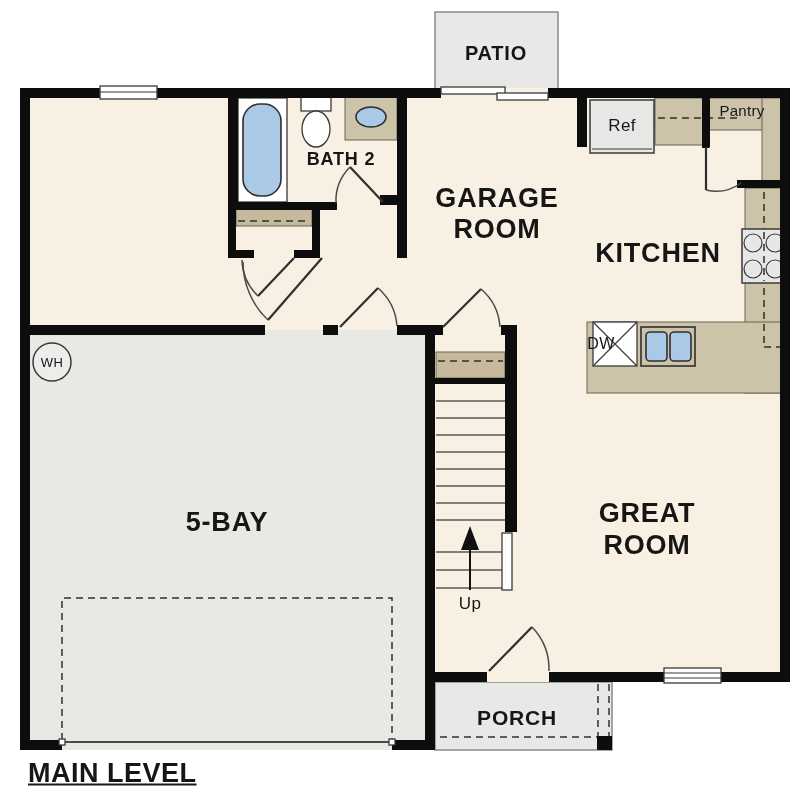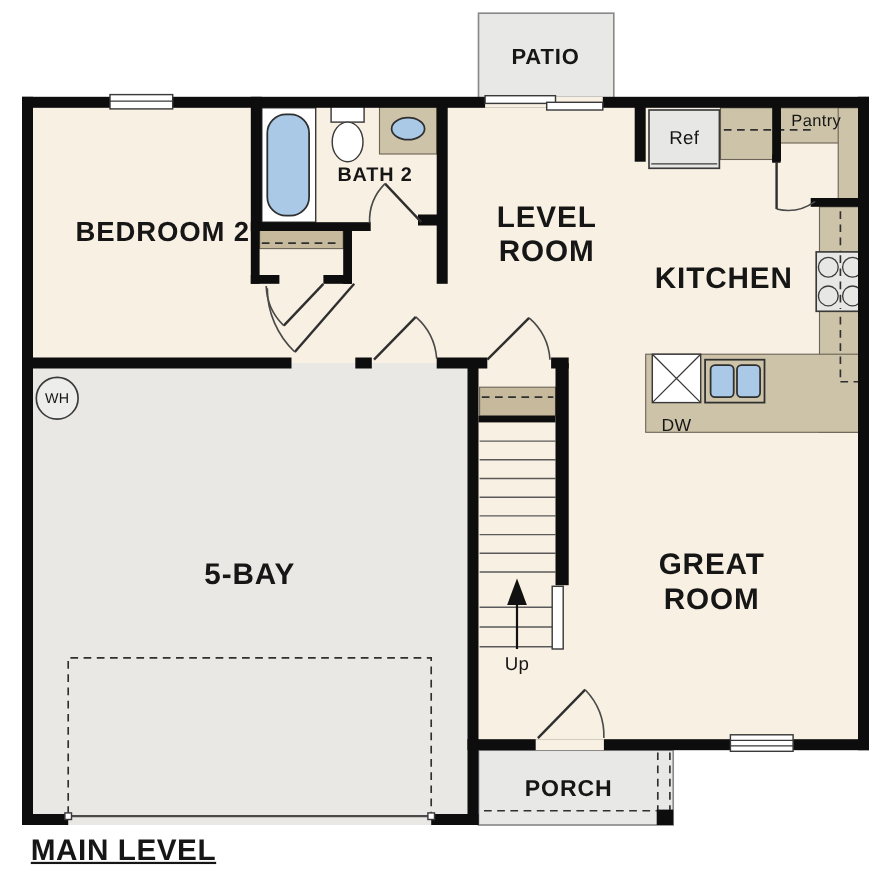--- a/index.html
+++ b/index.html
@@ -188,28 +188,27 @@
 
   <g>
     <path class="dash" d="M 440 737 H 597" stroke-dasharray="8 5"></path>
     <path class="dash" d="M 598 684 V 737" stroke-dasharray="5 4"></path>
     <path class="dash" d="M 609 684 V 737" stroke-dasharray="5 4"></path>
     <rect x="597" y="736" width="15" height="14" fill="var(--wall)"></rect>
   </g>
 </svg>
 
 <div class="lbl" style="left:496px;top:53px;font-size:20px;">PATIO</div>
-<div class="lbl" style="left:148px;top:212px;font-size:25px;">BEDROOM 2</div>
 <div class="lbl" style="left:341px;top:159px;font-size:18px;">BATH 2</div>
-<div class="lbl big" style="left:497px;top:198px;">LEVEL</div>
+<div class="lbl big" style="left:497px;top:198px;">GARAGE</div>
 <div class="lbl big" style="left:497px;top:229px;">ROOM</div>
 <div class="lbl big" style="left:647px;top:513px;">GREAT</div>
 <div class="lbl big" style="left:658px;top:253px;">KITCHEN</div>
 <div class="lbl big" style="left:647px;top:545px;">ROOM</div>
 <div class="lbl big" style="left:227px;top:522px;">5-BAY</div>
 <div class="lbl" style="left:517px;top:706px;font-size:21px;margin-top:12px;">PORCH</div>
 <div class="lbl small" style="left:742px;top:110px;font-size:15px;">Pantry</div>
 <div class="lbl small" style="left:622px;top:126px;font-size:17px;">Ref</div>
-<div class="lbl small" style="left:615px;top:344px;font-size:16px;margin-top:44px;">DW</div>
+<div class="lbl small" style="left:601px;top:344px;font-size:16px;">DW</div>
 <div class="lbl small" style="left:52px;top:362px;font-size:13px;">WH</div>
 <div class="lbl small" style="left:470px;top:604px;font-size:17px;">Up</div>
 <div id="main-level" style="left:28px;top:773px;">MAIN LEVEL</div>
 </div>
 
 </body></html>

